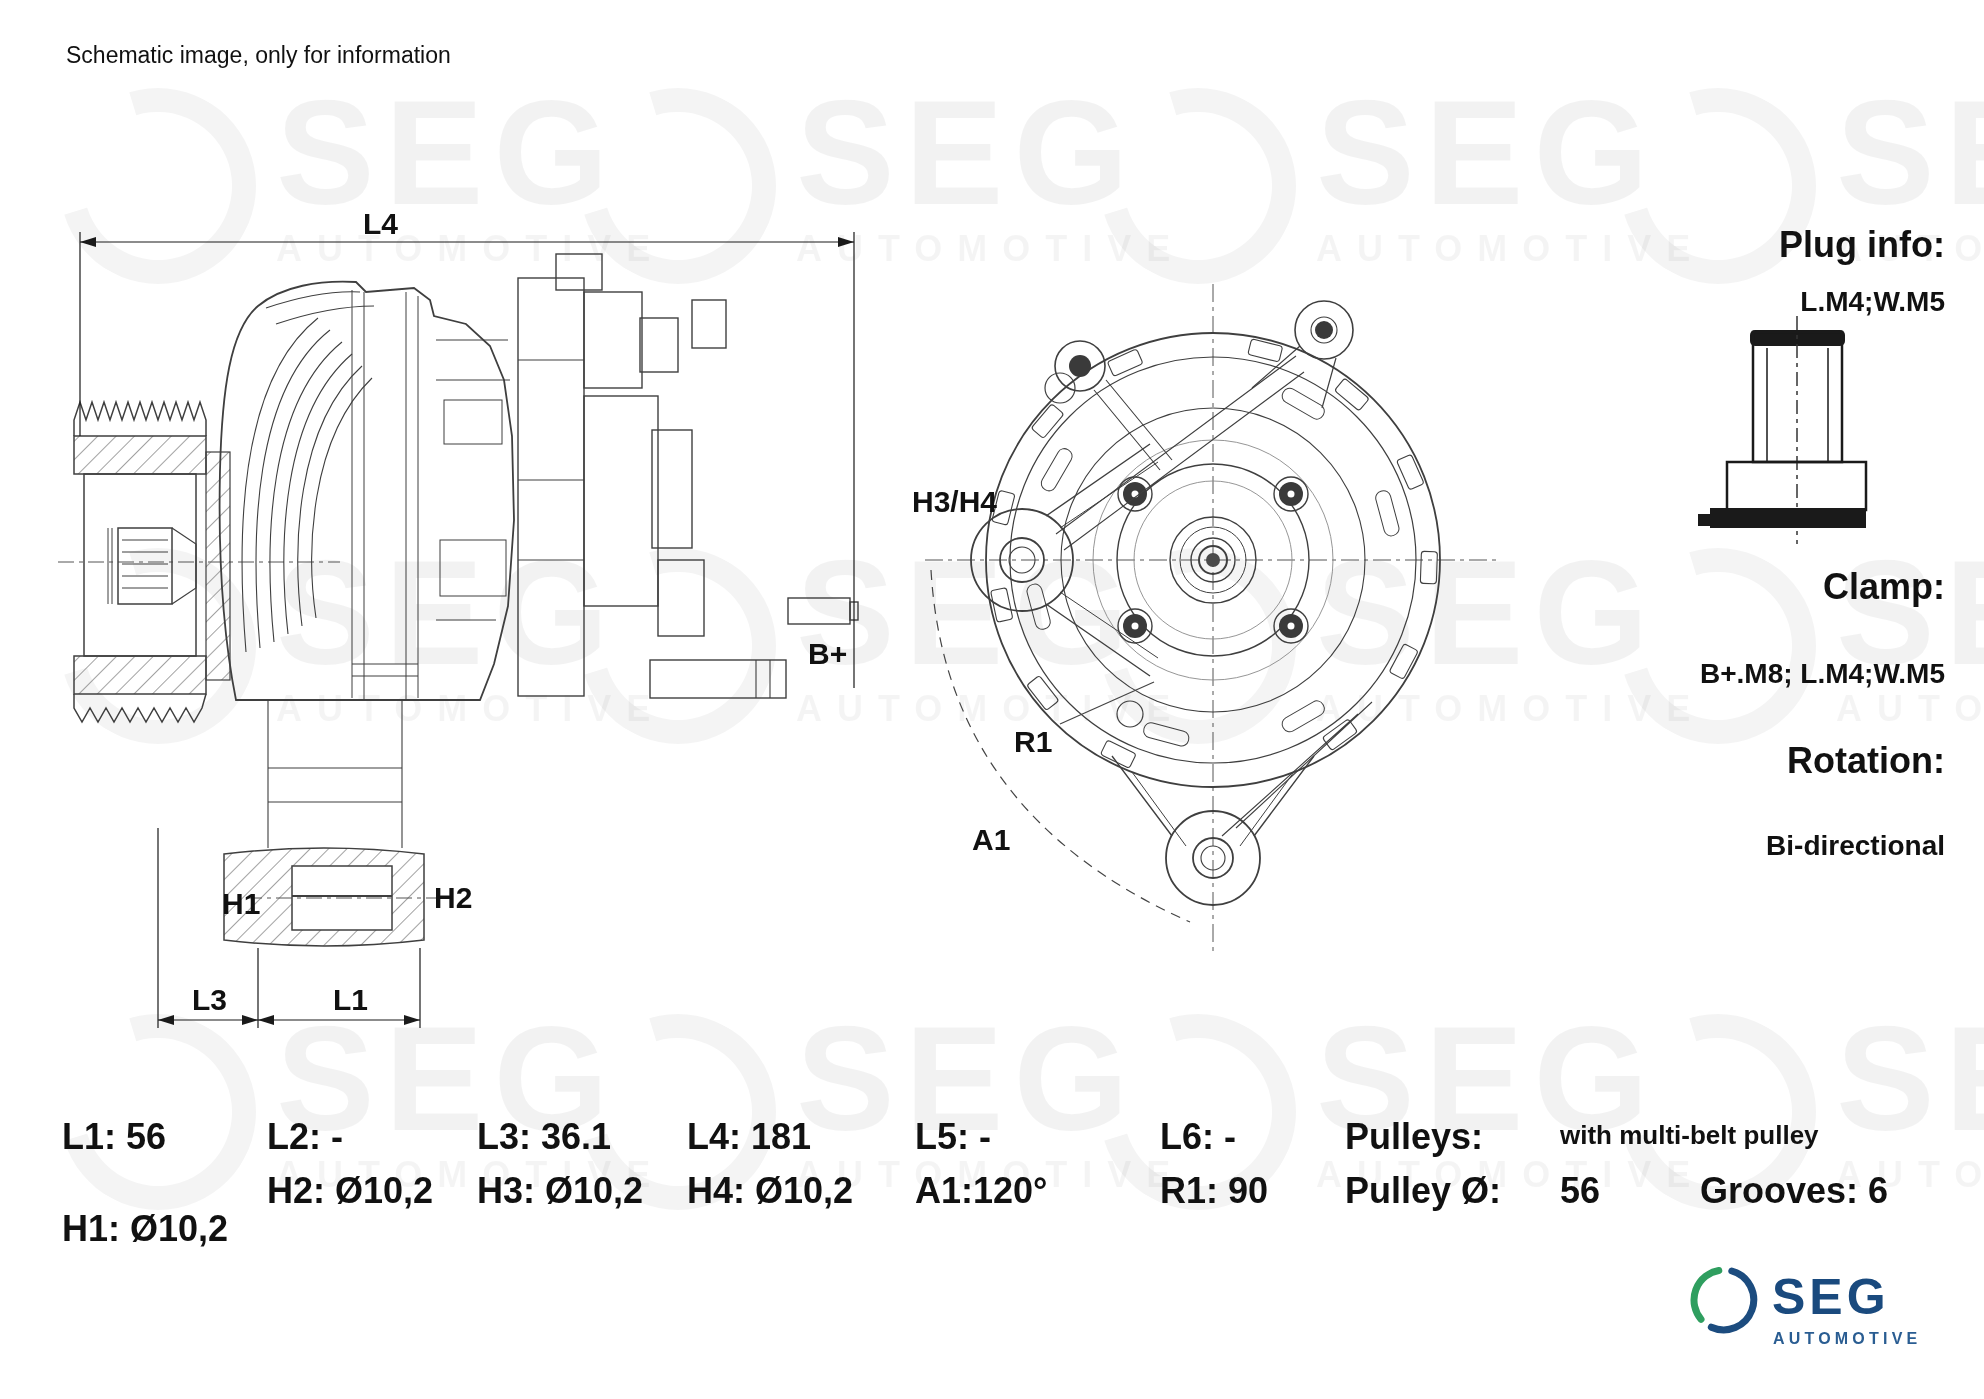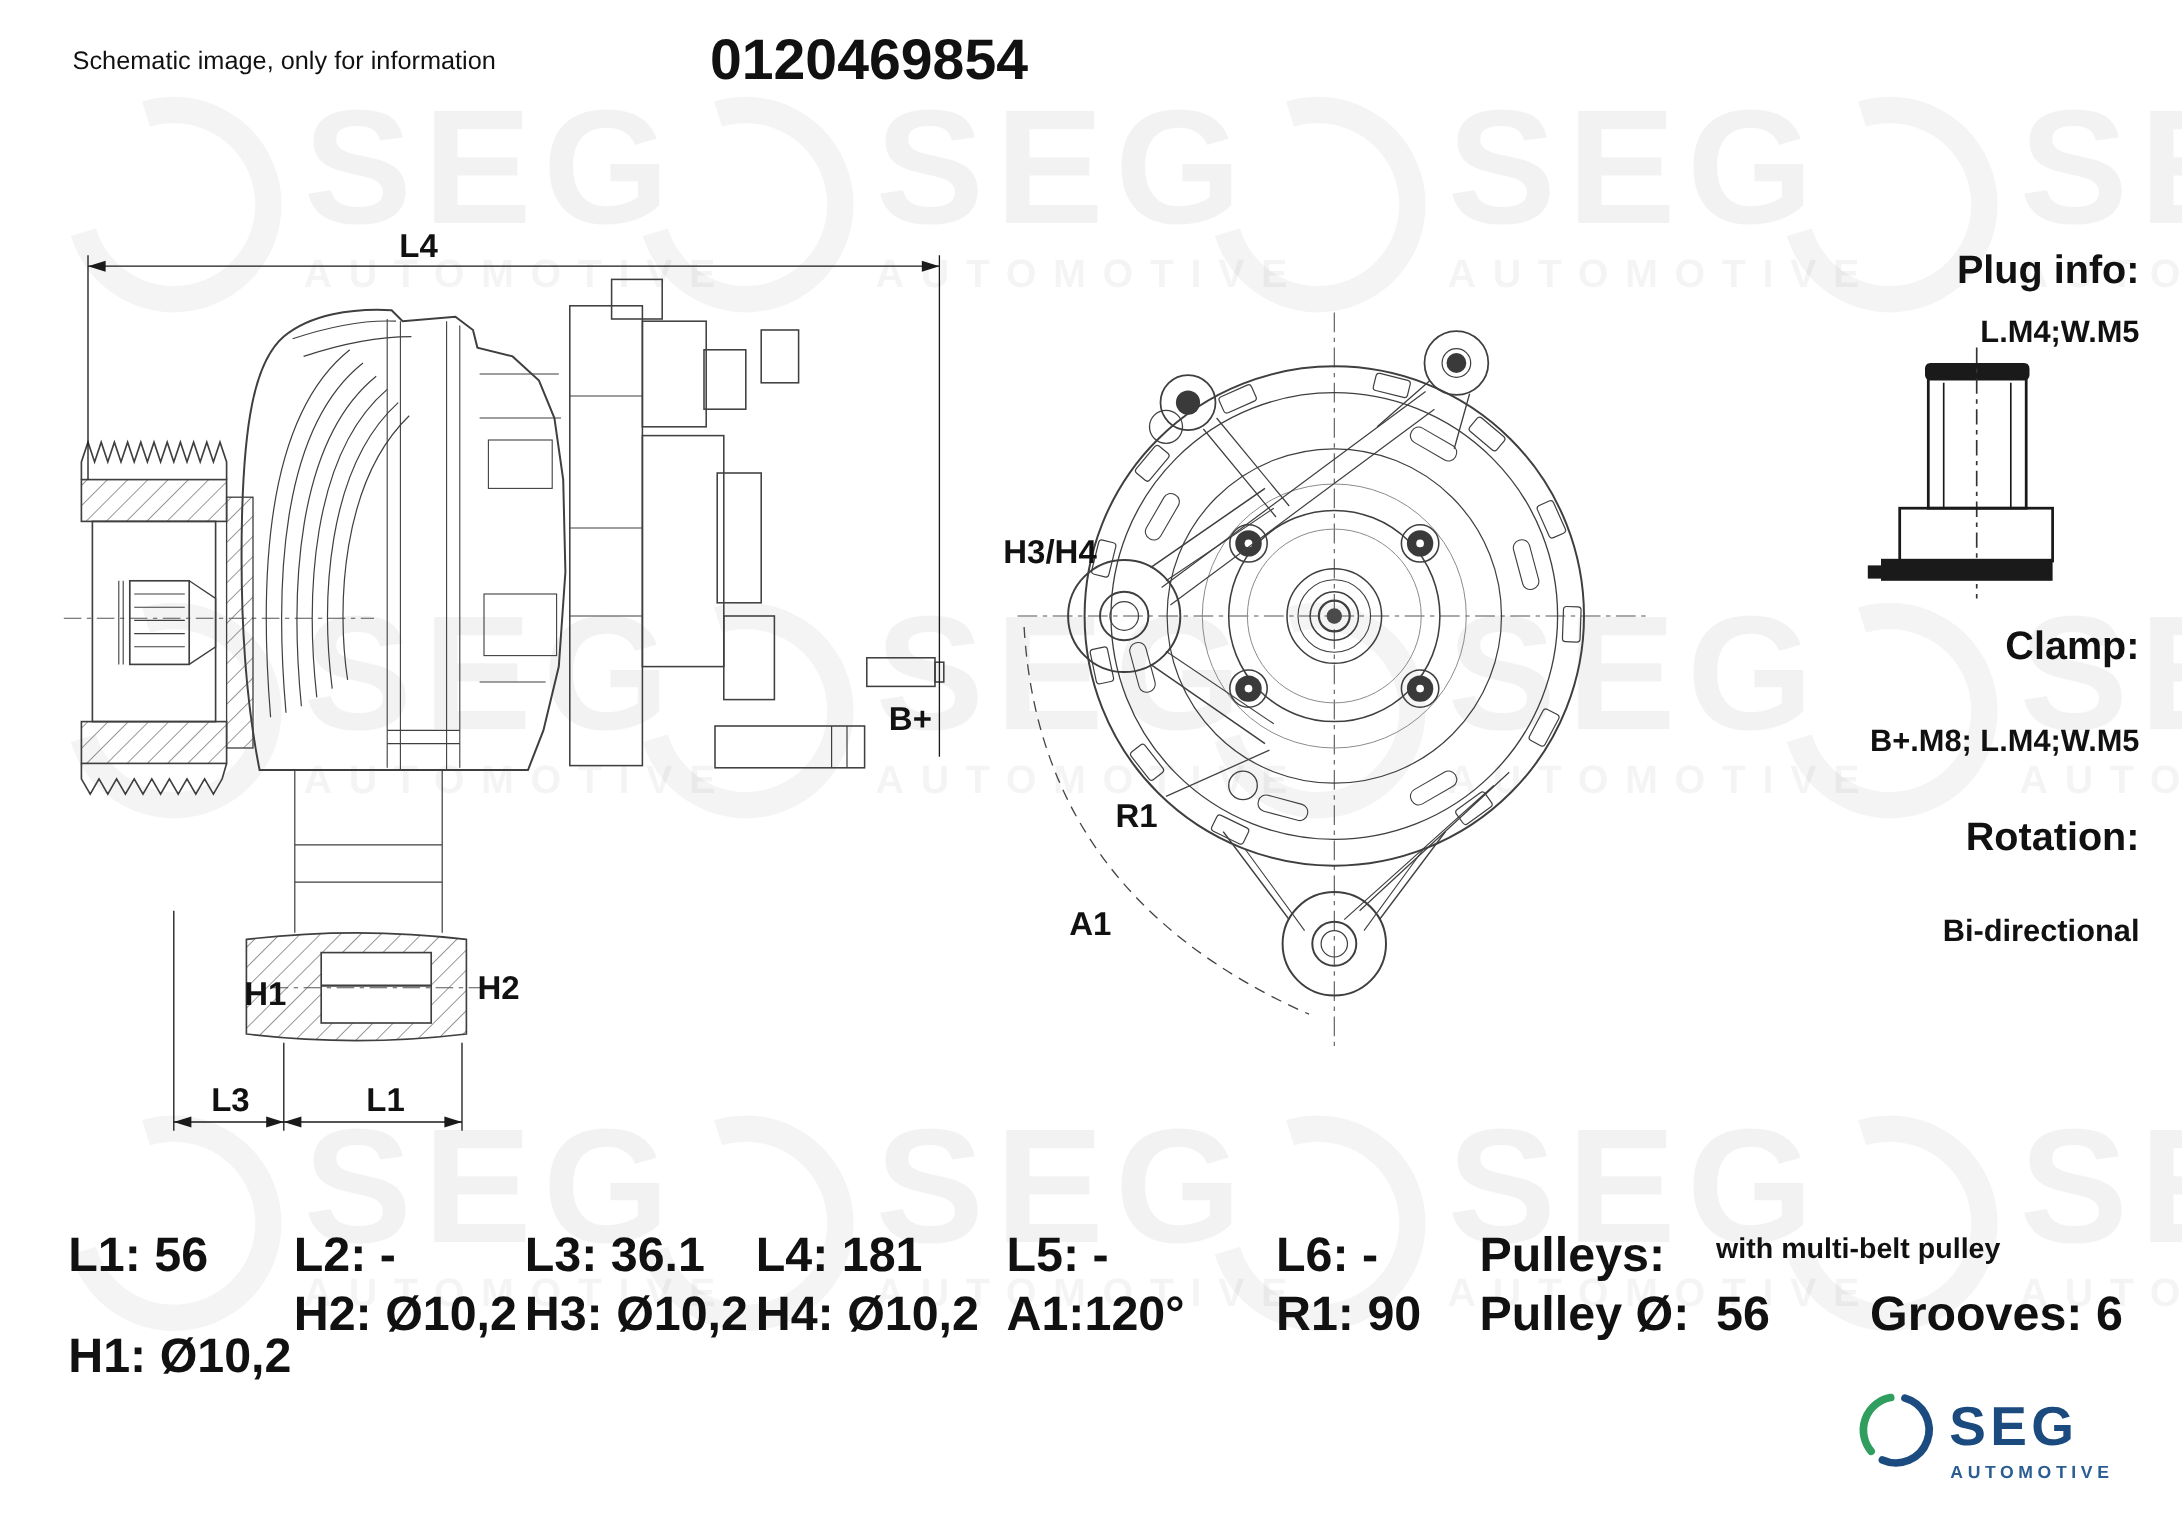--- a/index.html
+++ b/index.html
@@ -15,21 +15,21 @@
   
   .note{left:66px;top:42px;font-size:23px;z-index:3;text-align:center;}
   .titleblock{left:400px;top:28px;width:780px;text-align:center;z-index:3;}
   .partno{font-size:52px;font-weight:bold;line-height:1.05;}
   .prodtitle{font-size:44px;font-weight:bold;line-height:1.2;margin-top:8px;}
   
   .rp{left:1625px;width:320px;text-align:right;z-index:3;}
   .rp-h{font-size:36px;font-weight:bold;}
   .rp-v{font-size:28px;font-weight:bold;}
   
-  .spec{position:absolute;font-size:44px;font-weight:bold;white-space:nowrap;z-index:3;}
+  .spec{position:absolute;font-size:36px;font-weight:bold;white-space:nowrap;z-index:3;}
   .spec.small{font-size:26px;}
   
   #drawing{position:absolute;left:0;top:0;z-index:1;}
   text.dim{font-family:"Liberation Sans", sans-serif;font-size:30px;font-weight:bold;fill:#111;}
   
   .logo{left:1688px;top:1256px;z-index:3;}
 </style>
 </head>
 <body>
 
@@ -113,21 +113,20 @@
 <div class="wm" style="left:1620px;top:1014px">
     <div class="wm-ring"></div>
     <div>
       <div class="wm-seg">SEG</div>
       <div class="wm-auto">AUTOMOTIVE</div>
     </div>
   </div>
 
 <div class="abs note">Schematic image, only for information</div>
 <div class="abs titleblock">
-  <div class="partno">0120469854</div>
 </div>
 
 <div class="abs rp rp-h" style="top:224px">Plug info:</div>
 <div class="abs rp rp-v" style="top:286px">L.M4;W.M5</div>
 <div class="abs rp rp-h" style="top:566px">Clamp:</div>
 <div class="abs rp rp-v" style="top:658px">B+.M8; L.M4;W.M5</div>
 <div class="abs rp rp-h" style="top:740px">Rotation:</div>
 <div class="abs rp rp-v" style="top:830px">Bi-directional</div>
 
 <svg id="drawing" width="1984" height="1399" viewBox="0 0 1984 1399">

